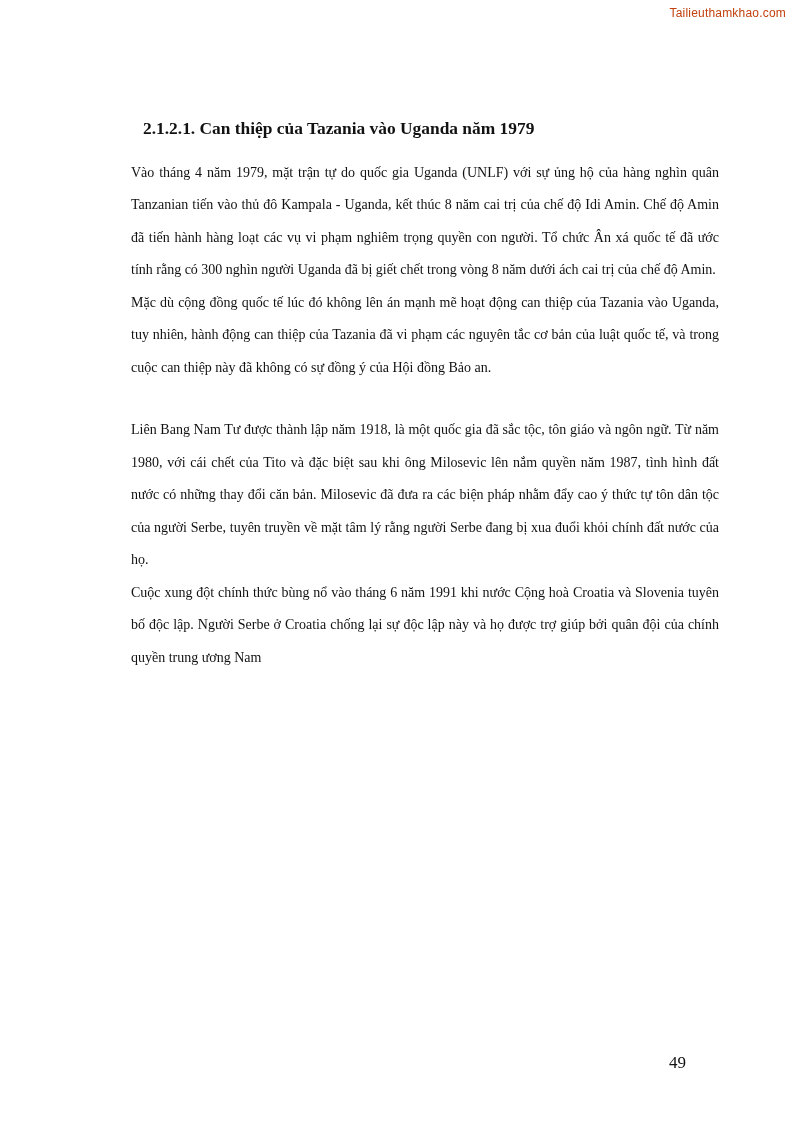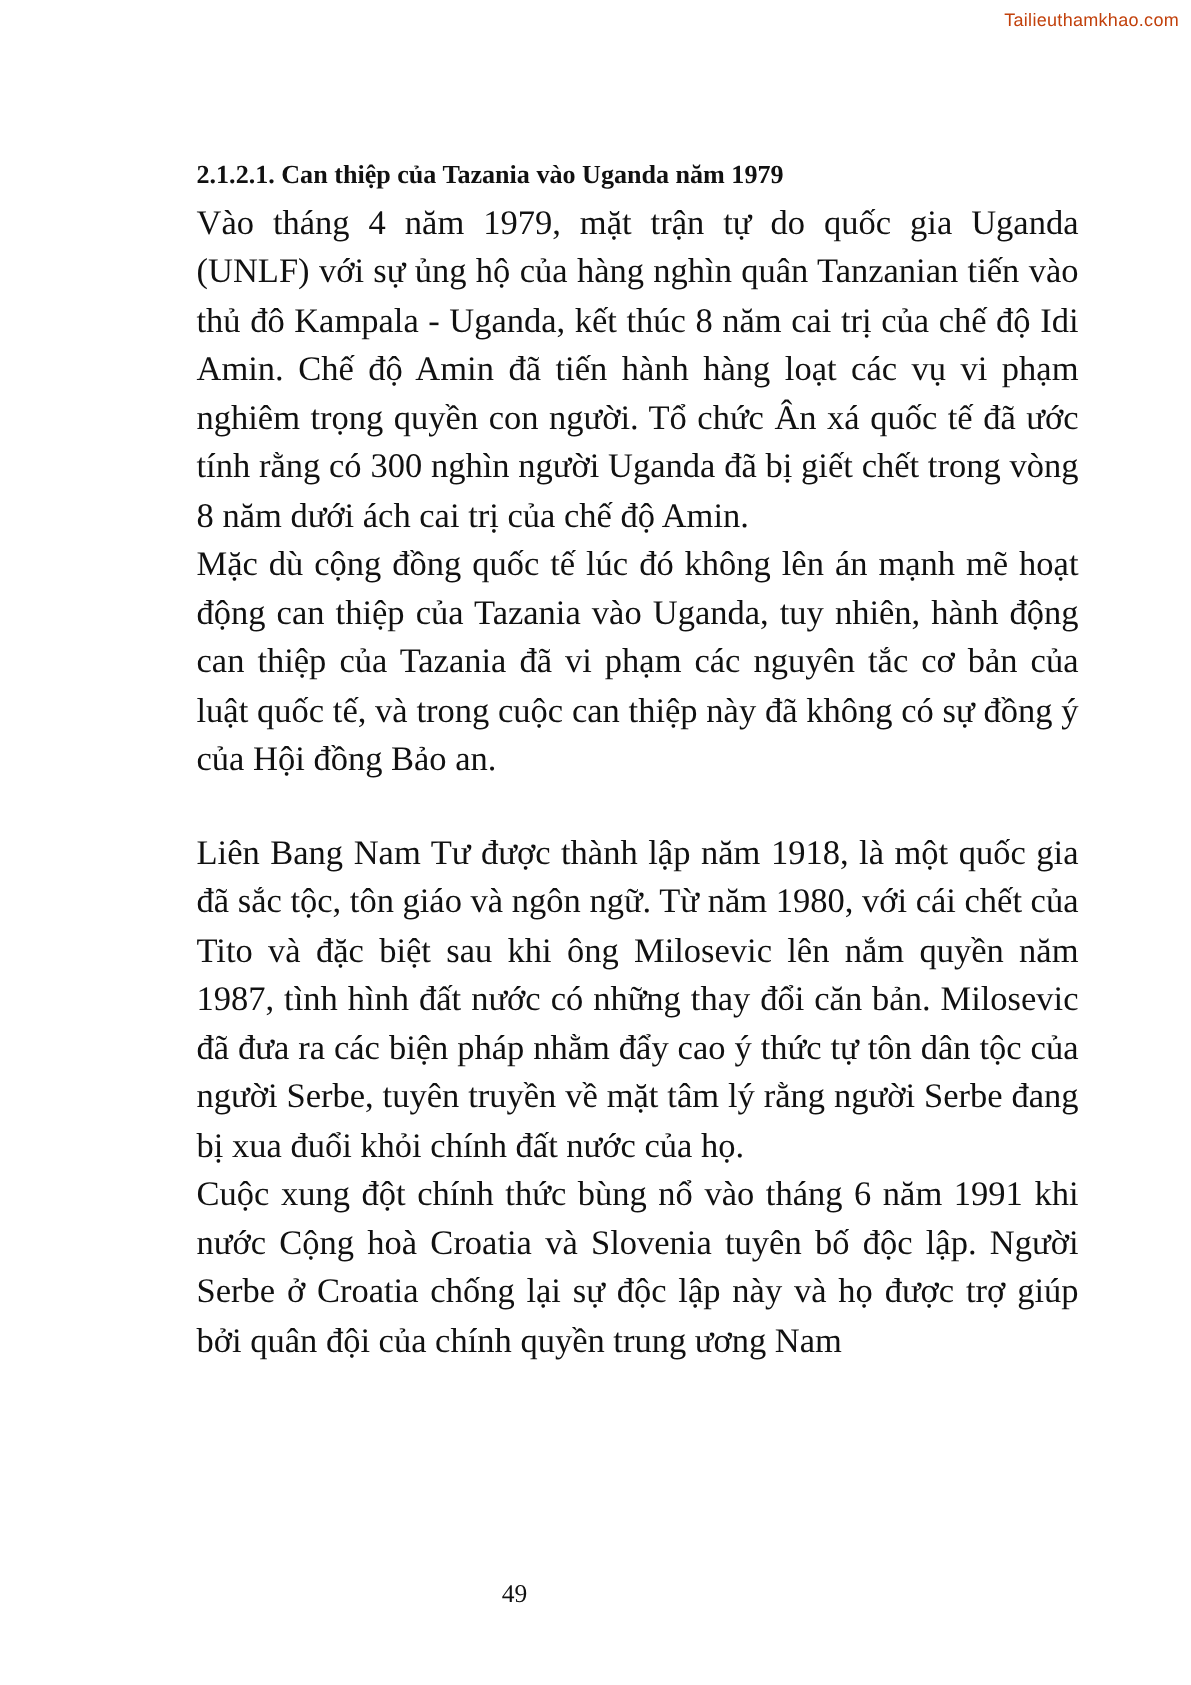--- a/index.html
+++ b/index.html
@@ -2,25 +2,25 @@
 <html><head>
   <meta charset="utf-8">
   <style>
     html, body { margin: 0; padding: 0; background: #ffffff; }
     body { width: 794px; height: 1123px; position: relative; overflow: hidden;
            font-family: "Liberation Serif", "DejaVu Serif", serif; color: #111; }
     .watermark { position: absolute; top: 6px; right: 8px; font-family: "Liberation Sans", "DejaVu Sans", sans-serif;
                  font-size: 12px; color: #c2410c; letter-spacing: 0.2px; }
     .page { position: absolute; left: 131px; top: 66px; width: 588px; }
     .h-main { font-weight: bold; font-style: italic; font-size: 17.6px; line-height: 34px; margin: 0; text-align: justify; text-align-last: left; }
-    .h-sub { font-weight: bold; font-size: 17.4px; line-height: 32.5px; margin: 0; }
-    .para { font-size: 23px; line-height: 32.5px; margin: 0; text-align: justify; }
+    .h-sub { font-weight: bold; font-size: 17.4px; line-height: 32.5px; margin: 12px; }
+    .para { font-size: 14px; line-height: 32.5px; margin: 0; text-align: justify; }
     .gap-a { height: 34px; }
     .gap-b { height: 30px; }
-    .page-num { position: absolute; top: 1053px; left: 0; width: 686px; text-align: center; font-size: 17px; }
+    .page-num { position: absolute; top: 1053px; left: 0; width: 686px; text-align: right; font-size: 17px; }
   </style>
 </head>
 <body>
 
 <div class="watermark">Tailieuthamkhao.com</div>
 
 <div class="page">
   <div class="gap-a"></div>
 
   <h3 class="h-sub">2.1.2.1. Can thiệp của Tazania vào Uganda năm 1979</h3>

